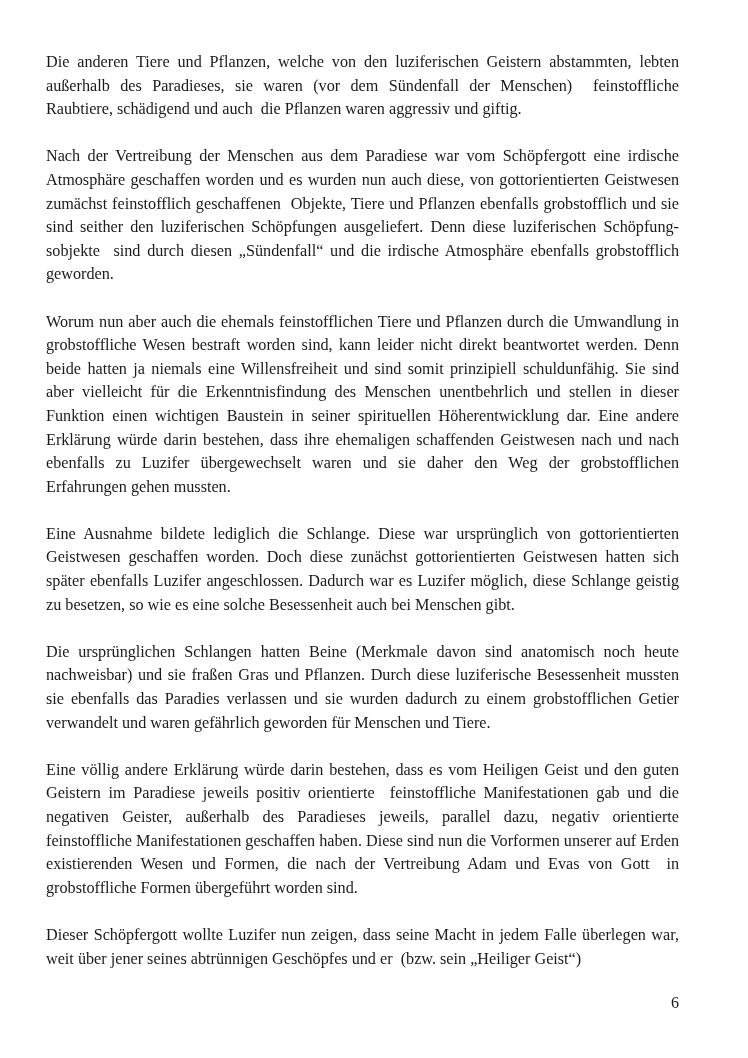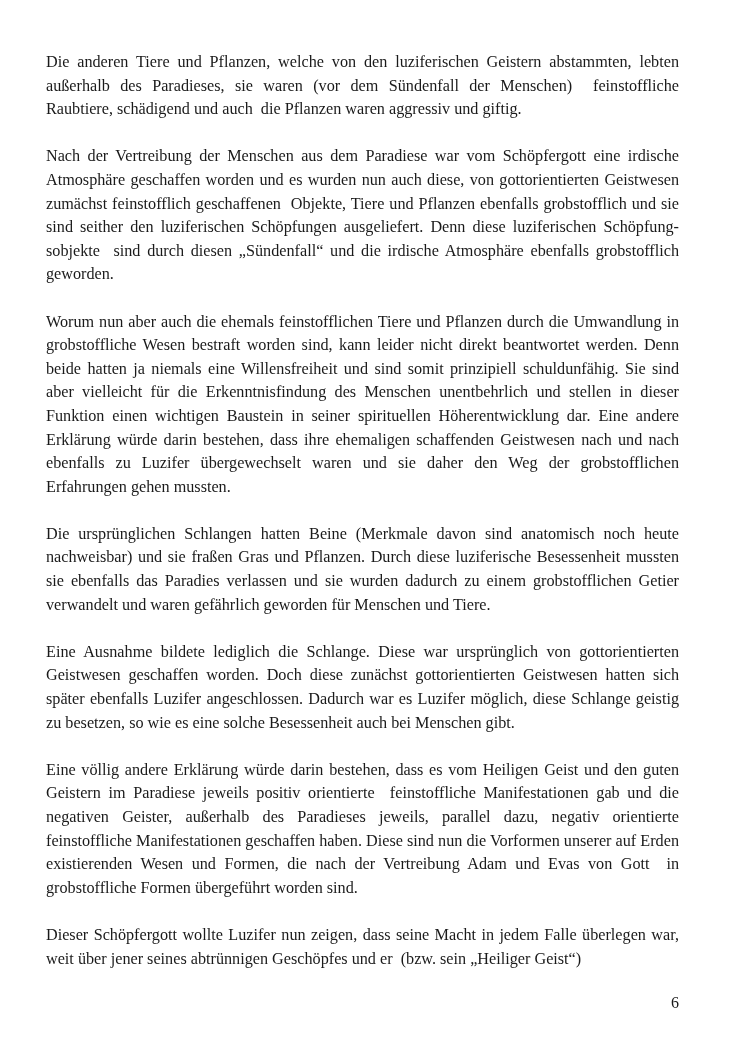--- a/index.html
+++ b/index.html
@@ -23,19 +23,19 @@
   }
 </style>
 </head>
 <body>
 
 <div class="page">
   <div class="content">
     <p>Die anderen Tiere und Pflanzen, welche von den luziferischen Geistern abstammten, lebten außerhalb des Paradieses, sie waren (vor dem Sündenfall der Menschen)  feinstoffliche Raubtiere, schädigend und auch  die Pflanzen waren aggressiv und giftig.</p>
     <p>Nach der Vertreibung der Menschen aus dem Paradiese war vom Schöpfergott eine irdische Atmosphäre geschaffen worden und es wurden nun auch diese, von gottorientierten Geistwesen zumächst feinstofflich geschaffenen  Objekte, Tiere und Pflanzen ebenfalls grobstofflich und sie sind seither den luziferischen Schöpfungen ausgeliefert. Denn diese luziferischen Schöpfung-sobjekte  sind durch diesen „Sündenfall“ und die irdische Atmosphäre ebenfalls grobstofflich geworden.</p>
     <p>Worum nun aber auch die ehemals feinstofflichen Tiere und Pflanzen durch die Umwandlung in grobstoffliche Wesen bestraft worden sind, kann leider nicht direkt beantwortet werden. Denn beide hatten ja niemals eine Willensfreiheit und sind somit prinzipiell schuldunfähig. Sie sind aber vielleicht für die Erkenntnisfindung des Menschen unentbehrlich und stellen in dieser Funktion einen wichtigen Baustein in seiner spirituellen Höherentwicklung dar. Eine andere Erklärung würde darin bestehen, dass ihre ehemaligen schaffenden Geistwesen nach und nach ebenfalls zu Luzifer übergewechselt waren und sie daher den Weg der grobstofflichen Erfahrungen gehen mussten.</p>
+    <p>Eine Ausnahme bildete lediglich die Schlange. Diese war ursprünglich von gottorientierten Geistwesen geschaffen worden. Doch diese zunächst gottorientierten Geistwesen hatten sich später ebenfalls Luzifer angeschlossen. Dadurch war es Luzifer möglich, diese Schlange geistig zu besetzen, so wie es eine solche Besessenheit auch bei Menschen gibt.</p>
     <p>Die ursprünglichen Schlangen hatten Beine (Merkmale davon sind anatomisch noch heute nachweisbar) und sie fraßen Gras und Pflanzen. Durch diese luziferische Besessenheit mussten sie ebenfalls das Paradies verlassen und sie wurden dadurch zu einem grobstofflichen Getier verwandelt und waren gefährlich geworden für Menschen und Tiere.</p>
-    <p>Eine Ausnahme bildete lediglich die Schlange. Diese war ursprünglich von gottorientierten Geistwesen geschaffen worden. Doch diese zunächst gottorientierten Geistwesen hatten sich später ebenfalls Luzifer angeschlossen. Dadurch war es Luzifer möglich, diese Schlange geistig zu besetzen, so wie es eine solche Besessenheit auch bei Menschen gibt.</p>
     <p>Eine völlig andere Erklärung würde darin bestehen, dass es vom Heiligen Geist und den guten Geistern im Paradiese jeweils positiv orientierte  feinstoffliche Manifestationen gab und die negativen Geister, außerhalb des Paradieses jeweils, parallel dazu, negativ orientierte feinstoffliche Manifestationen geschaffen haben. Diese sind nun die Vorformen unserer auf Erden existierenden Wesen und Formen, die nach der Vertreibung Adam und Evas von Gott  in grobstoffliche Formen übergeführt worden sind.</p>
     <p class="last">Dieser Schöpfergott wollte Luzifer nun zeigen, dass seine Macht in jedem Falle überlegen war, weit über jener seines abtrünnigen Geschöpfes und er  (bzw. sein „Heiliger Geist“)</p>
   </div>
   <div class="page-number">6</div>
 </div>
 
 </body></html>

